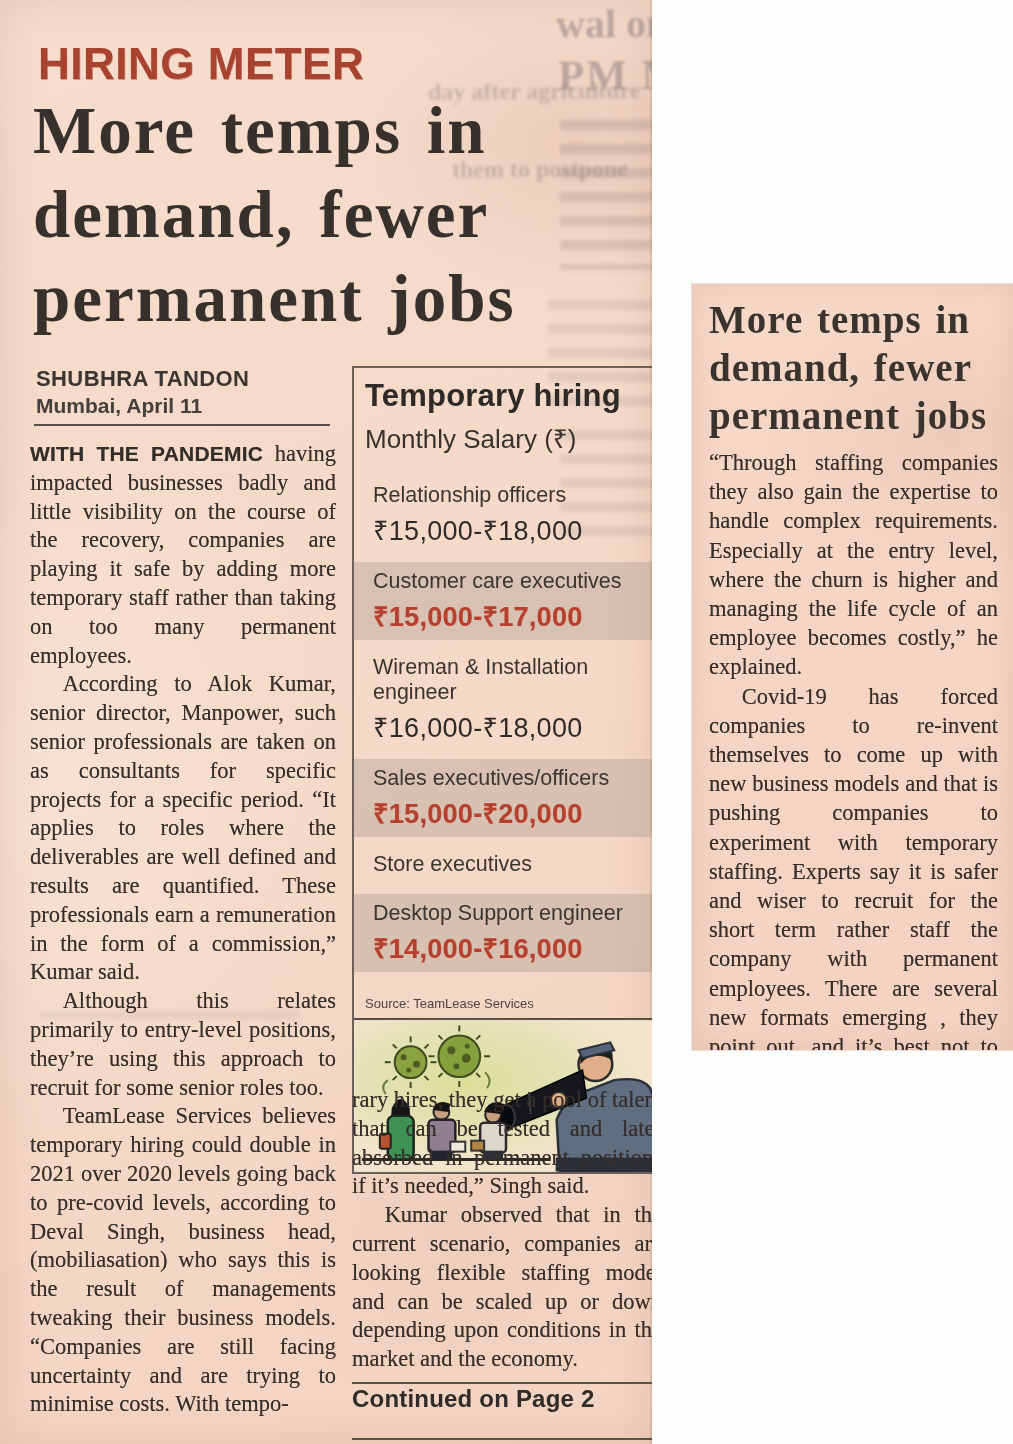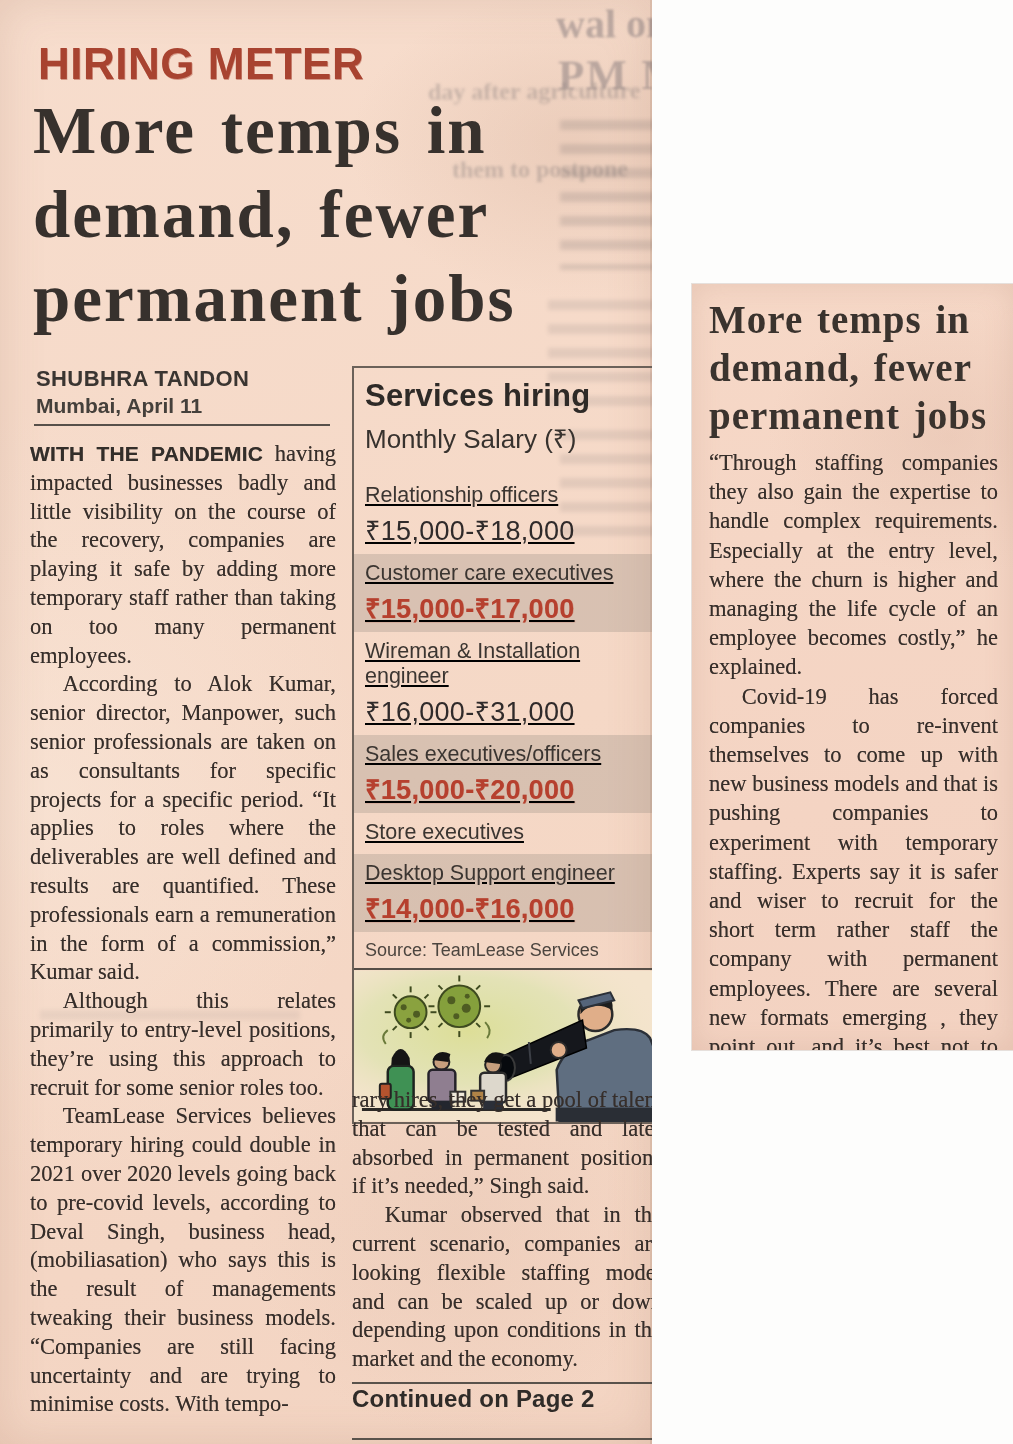--- a/index.html
+++ b/index.html
@@ -48,26 +48,26 @@
   }
   .bottom-rule{position:absolute;left:352px;top:1438px;width:310px;border-top:2px solid #59524b;}
   
   .hiring-box{
     position:absolute;left:352px;top:366px;width:304px;box-sizing:border-box;
     border:2px solid #6b6159;padding:8px 11px 0 11px;
     font-family:"Liberation Sans",sans-serif;
   }
   .hb-title{font-size:31px;font-weight:700;color:#2e2a27;letter-spacing:.2px;margin:2px 0 6px;}
   .hb-sub{font-size:26px;font-weight:400;color:#37322e;margin:0 0 20px;}
-  .hb-row{padding:7px 11px 6px;margin:0 -11px;text-decoration:underline;}
+  .hb-row{padding:7px 19px 6px;margin:8px -11px;}
   .hb-row.shaded{background:rgba(148,138,130,.30);}
   .hb-label{font-size:21.5px;color:#3b3531;margin:0 0 3px;}
   .hb-value{font-size:27px;color:#2f2a2a;letter-spacing:.3px;}
   .hb-value.red{color:#b6402e;font-weight:700;text-shadow:.4px .4px 0 rgba(182,64,46,.4);}
-  .hb-source{font-size:18px;color:#4c453f;margin:8px 0 7px;}
+  .hb-source{font-size:13px;color:#4c453f;margin:24px 0 7px;}
   .hb-illo{display:block;margin:0 -11px;border-top:2px solid #564e47;width:calc(100% + 22px);}
   
   .clip-right{
     position:absolute;left:692px;top:284px;width:321px;height:766px;box-sizing:border-box;
     padding:10px 15px 0 17px;overflow:hidden;
     background:
       radial-gradient(ellipse 260px 200px at 80% 20%,rgba(210,170,150,.25),transparent 70%),
       linear-gradient(170deg,#f6d8c7 0%,#f3d2c1 100%);
     box-shadow:inset 0 0 30px rgba(150,100,80,.16), 0 0 0 1px rgba(130,95,80,.18);
   }
@@ -125,34 +125,34 @@
   <div class="byline-rule"></div>
 
   <div class="bodytext col1">
     <p><span class="leadin">WITH THE PANDEMIC</span><span> having impacted businesses badly and little visibility on the course of the recovery, companies are playing it safe by adding more temporary staff rather than taking on too many permanent employees.</span></p>
     <p class="ind">According to Alok Kumar, senior director, Manpower, such senior professionals are taken on as consultants for specific projects for a specific period. “It applies to roles where the deliverables are well defined and results are quantified. These professionals earn a remuneration in the form of a commission,” Kumar said.</p>
     <p class="ind">Although this relates primarily to entry-level positions, they’re using this approach to recruit for some senior roles too.</p>
     <p class="ind">TeamLease Services believes temporary hiring could double in 2021 over 2020 levels going back to pre-covid levels, according to Deval Singh, business head, (mobiliasation) who says this is the result of managements tweaking their business models. “Companies are still facing uncertainty and are trying to minimise costs. With tempo-</p>
   </div>
 
   <div class="hiring-box">
-    <div class="hb-title">Services hiring</div>
+    <div class="hb-title">Temporary hiring</div>
     <div class="hb-sub">Monthly Salary (₹)</div>
 
     <div class="hb-row">
       <div class="hb-label">Relationship officers</div>
       <div class="hb-value">₹15,000-₹18,000</div>
     </div>
     <div class="hb-row shaded">
       <div class="hb-label">Customer care executives</div>
       <div class="hb-value red">₹15,000-₹17,000</div>
     </div>
     <div class="hb-row">
       <div class="hb-label">Wireman &amp; Installation engineer</div>
-      <div class="hb-value">₹16,000-₹31,000</div>
+      <div class="hb-value">₹16,000-₹18,000</div>
     </div>
     <div class="hb-row shaded">
       <div class="hb-label">Sales executives/officers</div>
       <div class="hb-value red">₹15,000-₹20,000</div>
     </div>
     <div class="hb-row">
       <div class="hb-label">Store executives</div>
     </div>
     <div class="hb-row shaded">
       <div class="hb-label">Desktop Support engineer</div>

